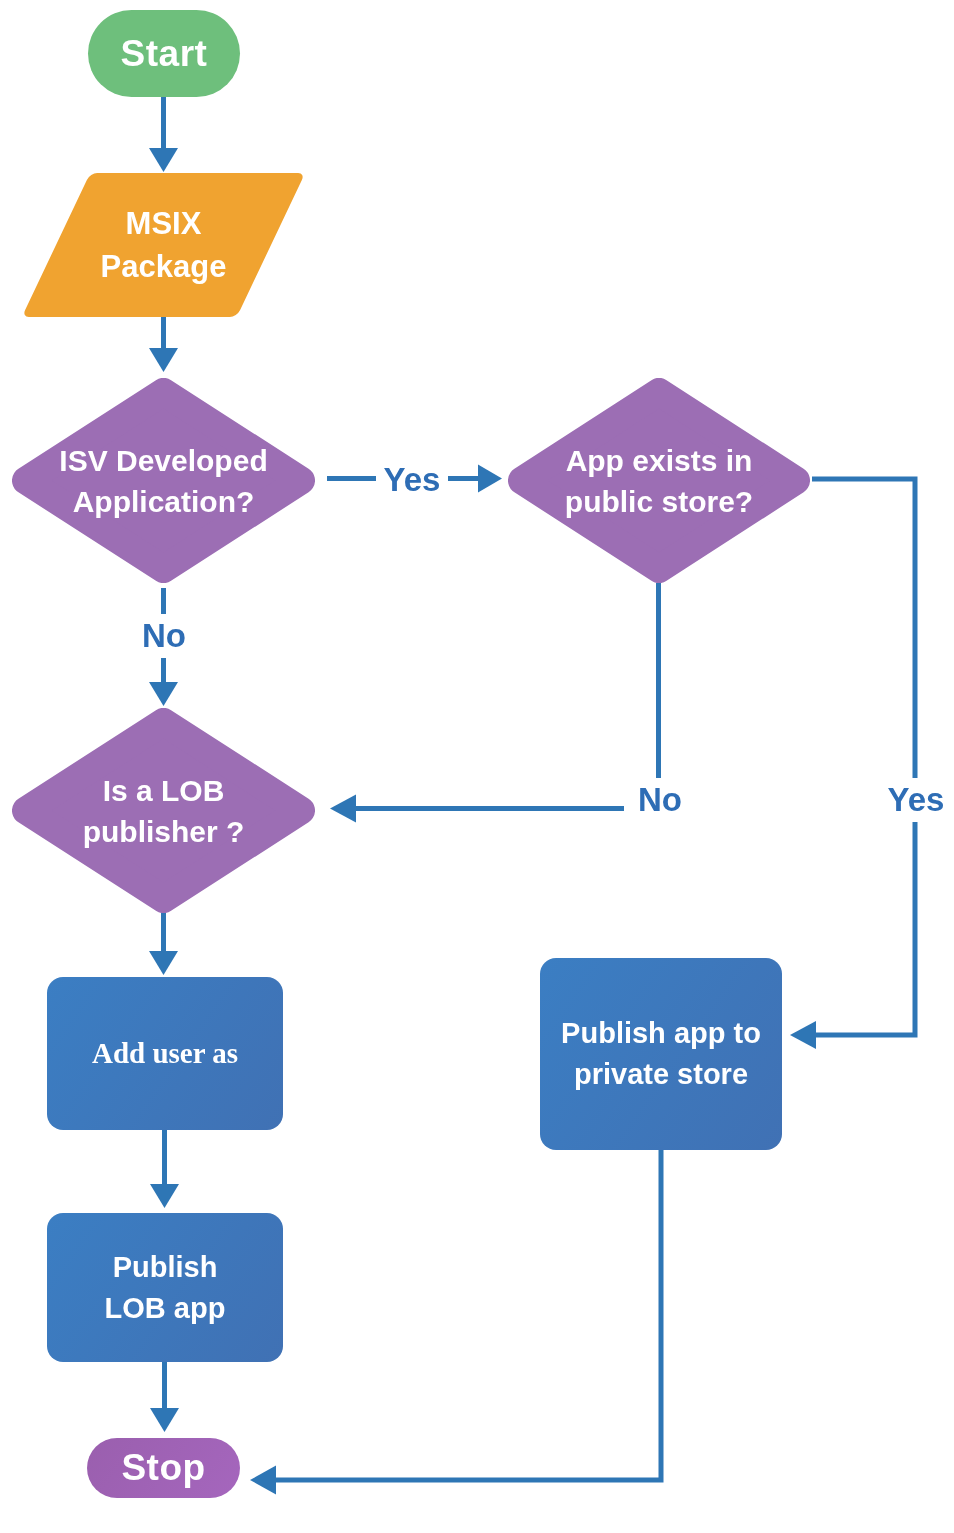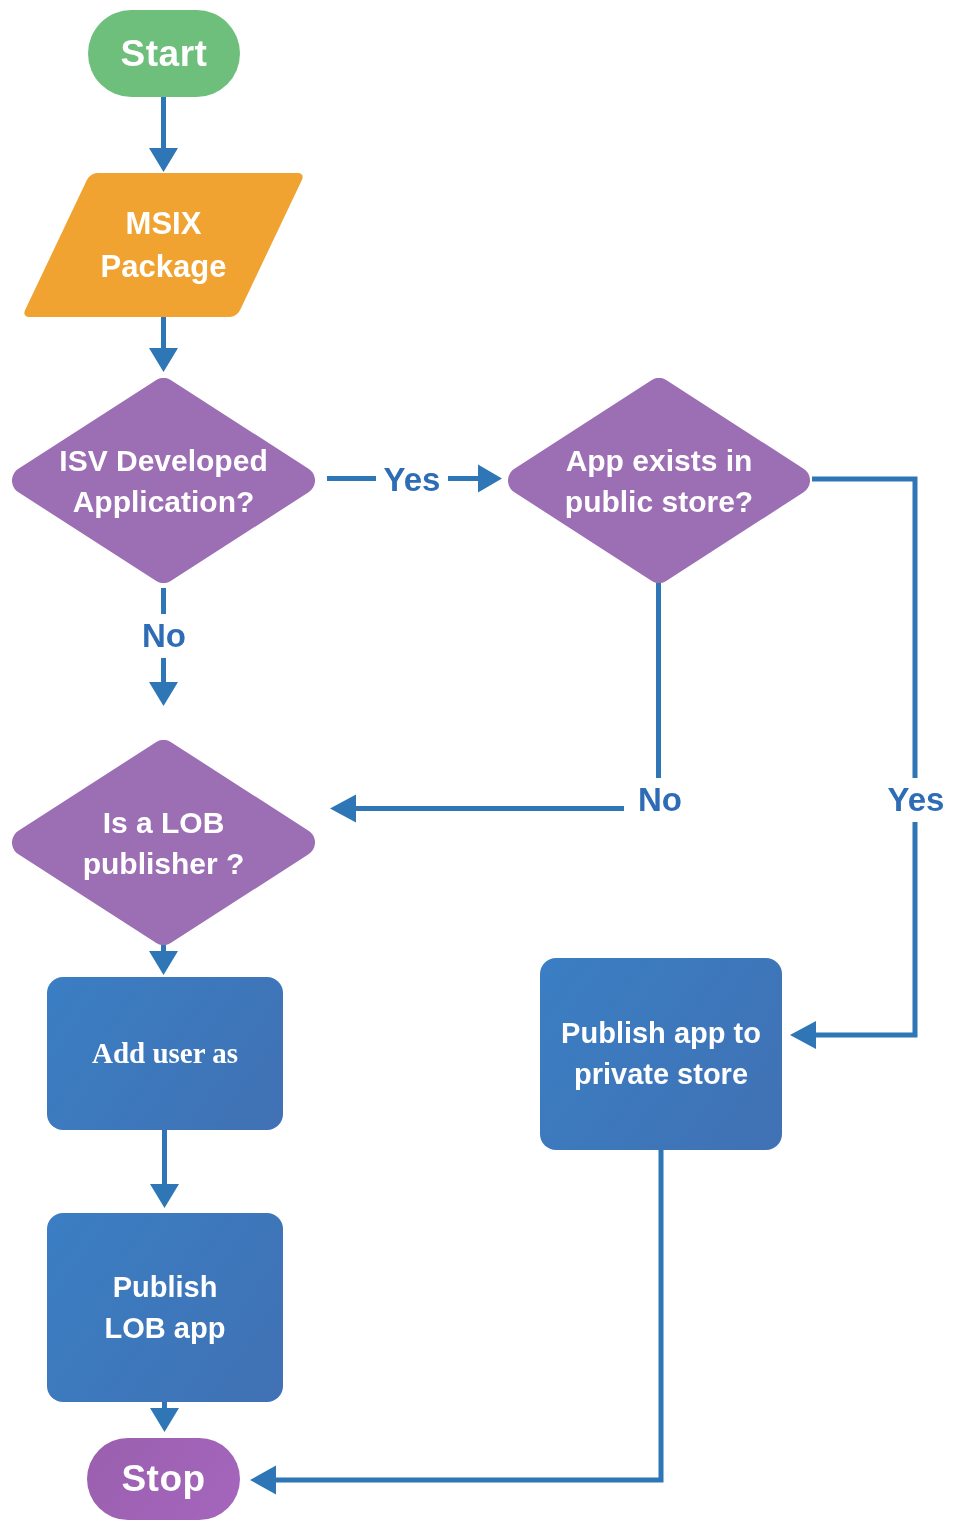--- a/index.html
+++ b/index.html
@@ -151,51 +151,51 @@
   <div class="node decision" style="left:12px; top:378px; width:303px; height:205px;">
     <svg viewBox="0 0 303 205" preserveAspectRatio="none">
       <path d="M151.5 14 L289 102.5 L151.5 191 L14 102.5 Z"></path>
     </svg>
     <div class="txt">
       <span>ISV Developed</span>
       <span>Application?</span>
     </div>
   </div>
 
-  <div class="node decision" style="left:12px; top:740px; width:303px; height:205px;">
+  <div class="node decision" style="left:12px; top:708px; width:303px; height:205px;">
     <svg viewBox="0 0 303 205" preserveAspectRatio="none">
       <path d="M151.5 14 L289 102.5 L151.5 191 L14 102.5 Z"></path>
     </svg>
     <div class="txt">
       <span>Is a LOB</span>
       <span>publisher ?</span>
     </div>
   </div>
 
   <div class="node process" style="left:47px; top:977px; width:236px; height:153px;font-family:Liberation Serif, serif;">
     <div class="txt">
       <span>Add user as</span>
     </div>
   </div>
 
-  <div class="node process" style="left:47px; top:1213px; width:236px; height:189px;">
+  <div class="node process" style="left:47px; top:1213px; width:236px; height:149px;">
     <div class="txt">
       <span>Publish</span>
       <span>LOB app</span>
     </div>
   </div>
 
   <div class="node process" style="left:540px; top:958px; width:242px; height:192px;">
     <div class="txt">
       <span>Publish app to</span>
       <span>private store</span>
     </div>
   </div>
 
-  <div class="node terminator stop-node" style="left:87px; top:1438px; width:153px; height:82px;">
+  <div class="node terminator stop-node" style="left:87px; top:1438px; width:153px; height:60px;">
     <div class="txt">
         <span>Stop</span>
       </div>
   </div>
 
   <div class="edge-label" style="left:376px; top:458px; width:72px; height:44px;">Yes</div>
 
   <div class="edge-label" style="left:129px; top:614px; width:70px; height:44px;">No</div>
 
   <div class="edge-label" style="left:880px; top:778px; width:72px; height:44px;">Yes</div>

